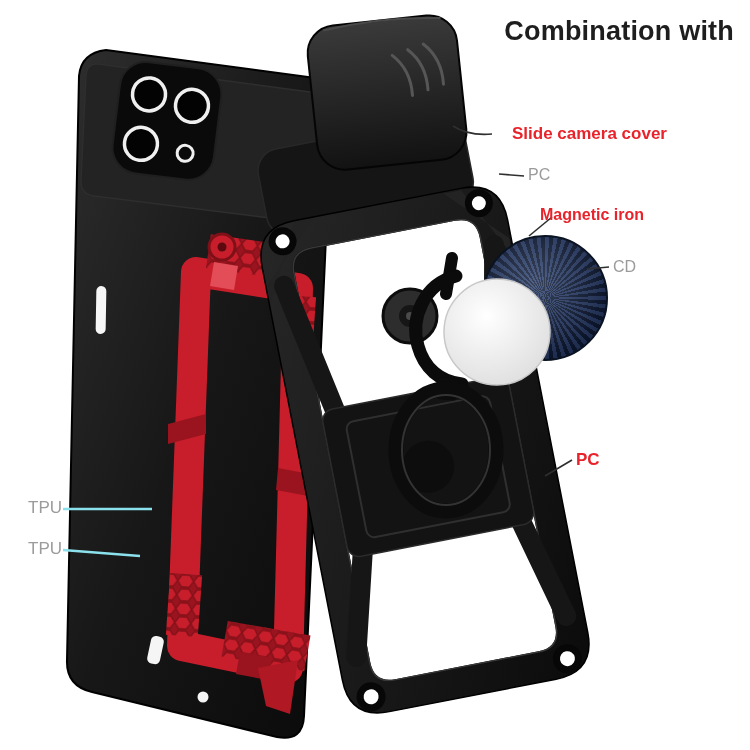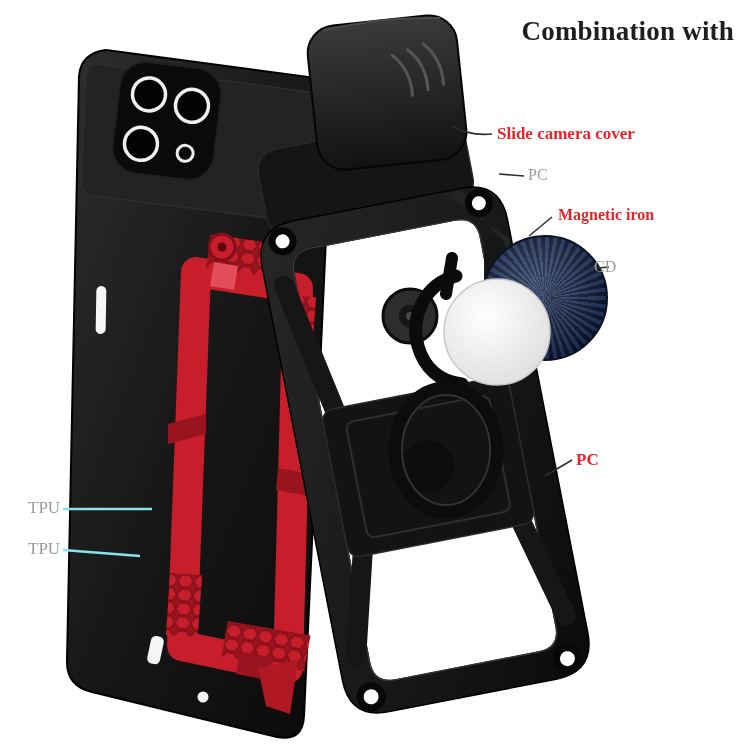--- a/index.html
+++ b/index.html
@@ -1,21 +1,21 @@
 <!DOCTYPE html>
 <html><head>
 <meta charset="utf-8">
 <style>
   html,body{margin:0;padding:0;}
   body{
     width:750px;height:750px;background:#ffffff;
     font-family:"Liberation Sans", sans-serif;
     position:relative;overflow:hidden;
   }
-  .stage{position:relative;width:750px;height:750px;font-family:Liberation Serif, serif;}
+  .stage{position:relative;width:750px;height:750px;}
   svg.illustration{position:absolute;left:0;top:0;}
   .title{
     position:absolute;top:14px;right:16px;text-align:right;
     font-size:27px;font-weight:bold;color:#1e1e1e;line-height:1.32;
     letter-spacing:0.2px;
   }
   .callout{position:absolute;white-space:nowrap;}
   .c-red{color:#e8232b;font-weight:bold;}
   .c-gray{color:#9b9b9b;font-weight:normal;}
   .fs16{font-size:16px;}
@@ -163,20 +163,20 @@
     <g fill="none" stroke="#8ce2ec" stroke-width="2.5">
       <path d="M 63,509 L 152,509"></path>
       <path d="M 63,550 L 140,556"></path>
     </g>
   </svg>
 
   <div class="title">
     <div>Combination with</div>
   </div>
 
-  <div class="callout c-red fs17" style="left:497px;top:124px">Slide camera cover</div>
+  <div class="callout c-red fs17" style="left:512px;top:124px">Slide camera cover</div>
   <div class="callout c-gray fs16" style="left:528px;top:166px">PC</div>
-  <div class="callout c-red fs16" style="left:558px;top:206px">Magnetic iron</div>
-  <div class="callout c-gray fs16" style="left:594px;top:258px">CD</div>
+  <div class="callout c-red fs16" style="left:540px;top:206px">Magnetic iron</div>
+  <div class="callout c-gray fs16" style="left:613px;top:258px">CD</div>
   <div class="callout c-red fs17" style="left:576px;top:450px">PC</div>
   <div class="callout c-gray fs17" style="left:28px;top:498px">TPU</div>
   <div class="callout c-gray fs17" style="left:28px;top:539px">TPU</div>
 </div>
 
 </body></html>

